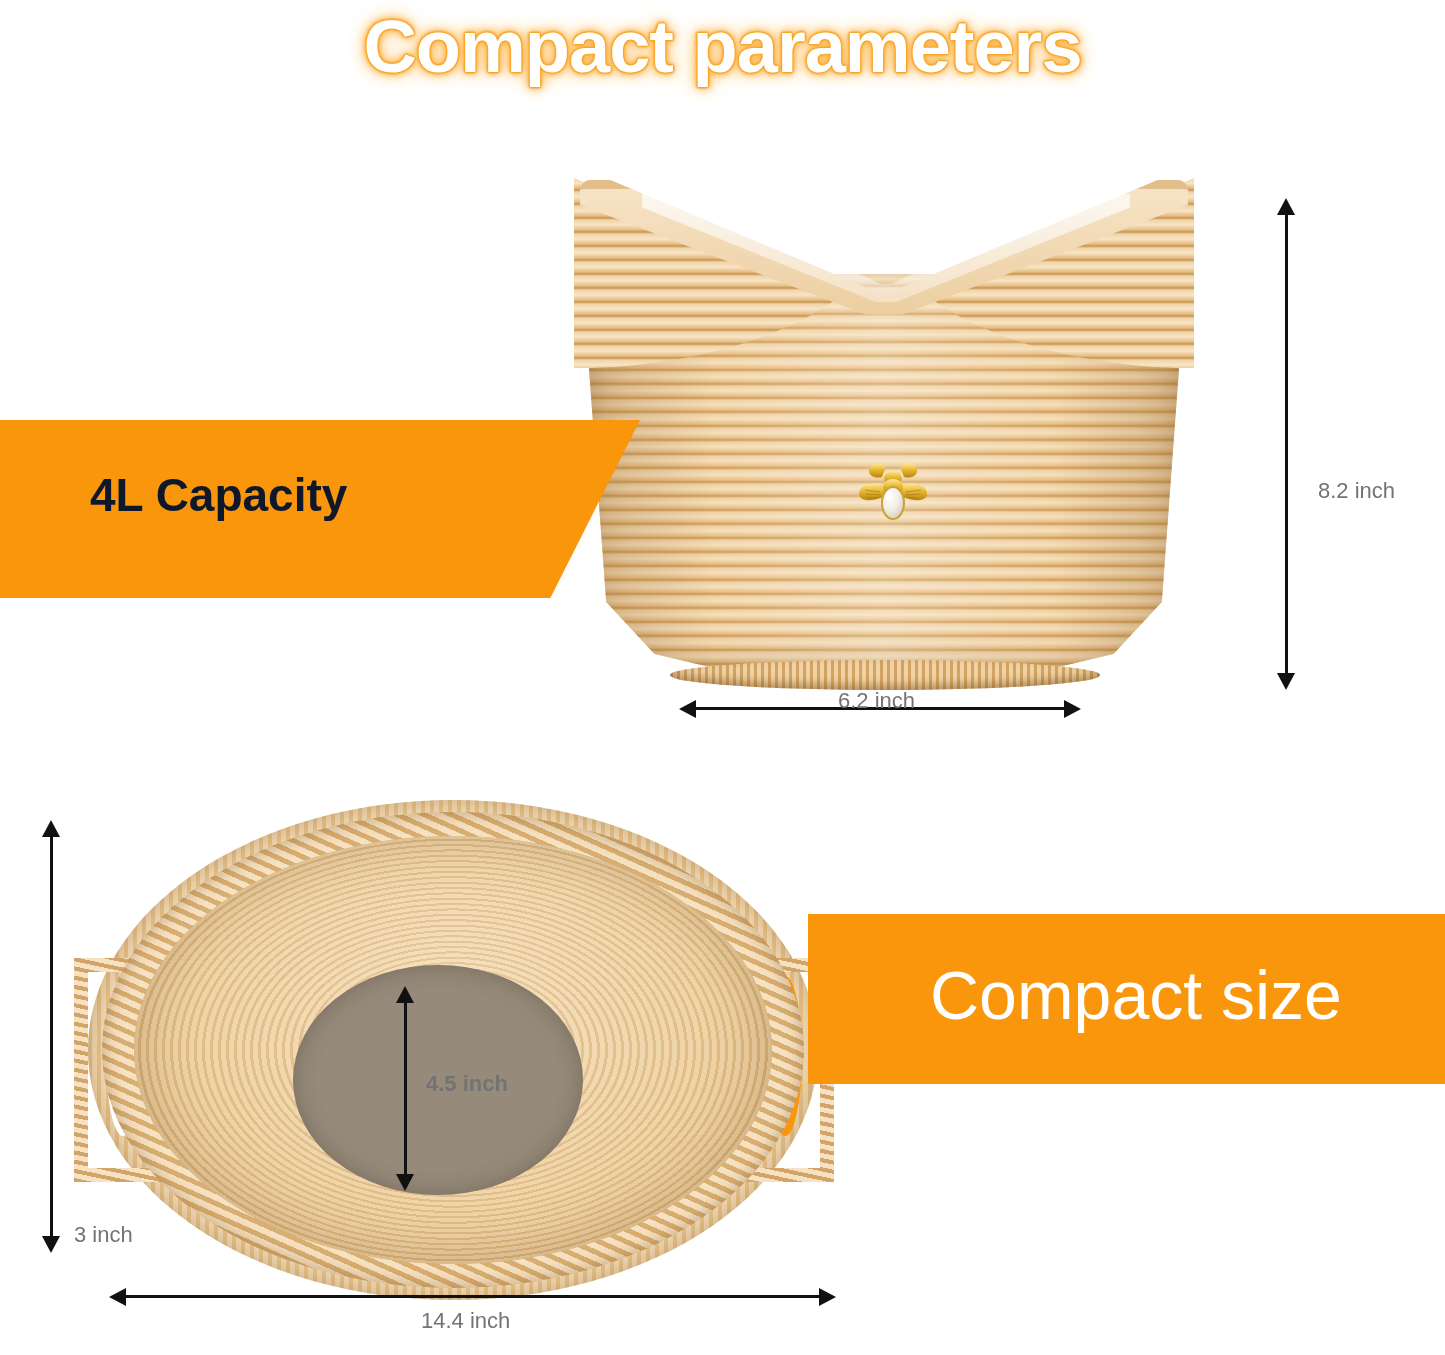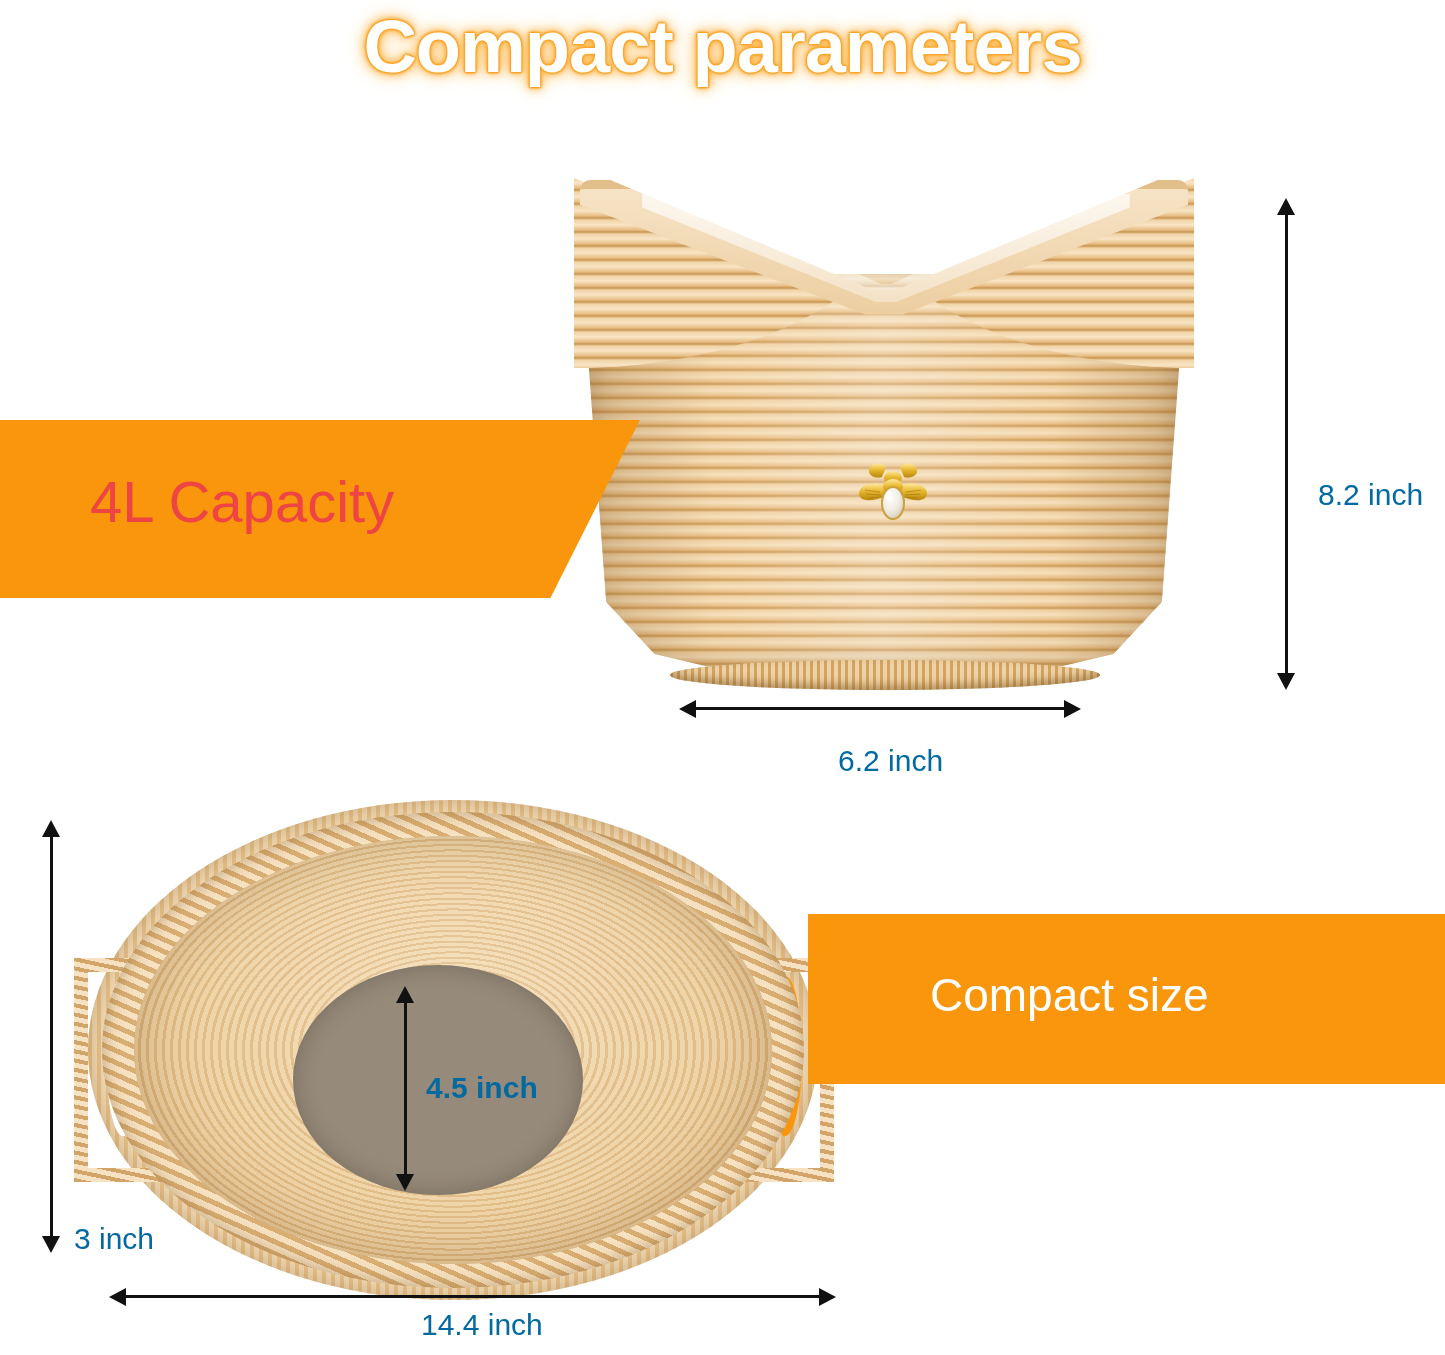--- a/index.html
+++ b/index.html
@@ -22,41 +22,41 @@
   }
 
   
   .banner{position:absolute;background:#F9960B;}
   #capacity-banner{
     left:0;top:420px;width:640px;height:178px;
     clip-path:polygon(0 0, 100% 0, 86% 100%, 0 100%);
   }
   #capacity-label{
     position:absolute;left:90px;top:468px;
-    font-size:58px;font-weight:400;color:#ef4444;white-space:nowrap;
+    font-size:46px;font-weight:700;color:#0f172a;white-space:nowrap;
   }
   #compact-banner{
     left:808px;top:914px;width:637px;height:170px;
   }
   #compact-label{
     position:absolute;left:930px;top:995px;
-    font-size:46px;font-weight:400;color:#ffffff;white-space:nowrap;
+    font-size:68px;font-weight:400;color:#ffffff;white-space:nowrap;
     transform:translateY(-50%);
   }
 
   
   .dim-line{position:absolute;background:#111111;}
   .dim-v{width:3px;}
   .dim-h{height:3px;}
   .arrow{position:absolute;width:0;height:0;}
   .arr-up{border-left:9px solid transparent;border-right:9px solid transparent;border-bottom:17px solid #111111;}
   .arr-down{border-left:9px solid transparent;border-right:9px solid transparent;border-top:17px solid #111111;}
   .arr-left{border-top:9px solid transparent;border-bottom:9px solid transparent;border-right:17px solid #111111;}
   .arr-right{border-top:9px solid transparent;border-bottom:9px solid transparent;border-left:17px solid #111111;}
-  .dim-text{position:absolute;color:#0369a1;font-size:30px;white-space:nowrap;}
+  .dim-text{position:absolute;color:#737373;font-size:22px;white-space:nowrap;}
 
   
   #basket-side{position:absolute;left:560px;top:178px;width:648px;height:510px;}
   #basket-side .body{
     position:absolute;left:22px;top:96px;width:604px;height:400px;
     border-radius:22px 22px 130px 130px/16px 16px 64px 64px;
     background:
       repeating-linear-gradient(180deg,
         #EFD0A2 0px, #F6E0BC 5px, #E8BE86 10px, #CC9A55 12px, #EFD0A2 14px);
     box-shadow:inset 24px 0 42px -22px rgba(120,80,30,.40),
@@ -223,21 +223,21 @@
 </div>
 
 <div class="dim-line dim-v" style="left:1285px;top:210px;height:465px;"></div>
 <div class="arrow arr-up" style="left:1277px;top:198px;"></div>
 <div class="arrow arr-down" style="left:1277px;top:673px;"></div>
 <div class="dim-text" style="left:1318px;top:478px;">8.2 inch</div>
 
 <div class="dim-line dim-h" style="left:692px;top:707px;width:375px;"></div>
 <div class="arrow arr-left" style="left:679px;top:700px;"></div>
 <div class="arrow arr-right" style="left:1064px;top:700px;"></div>
-<div class="dim-text" style="left:838px;top:744px;">6.2 inch</div>
+<div class="dim-text" style="left:838px;top:688px;">6.2 inch</div>
 
 <div id="capacity-banner" class="banner"></div>
 <div id="capacity-label">4L Capacity</div>
 
 <div id="basket-top">
   <div class="outer"></div>
   <div class="handle-l"></div>
   <div class="handle-r"></div>
   <div class="handle-gap-l"></div>
   <div class="handle-gap-r"></div>

